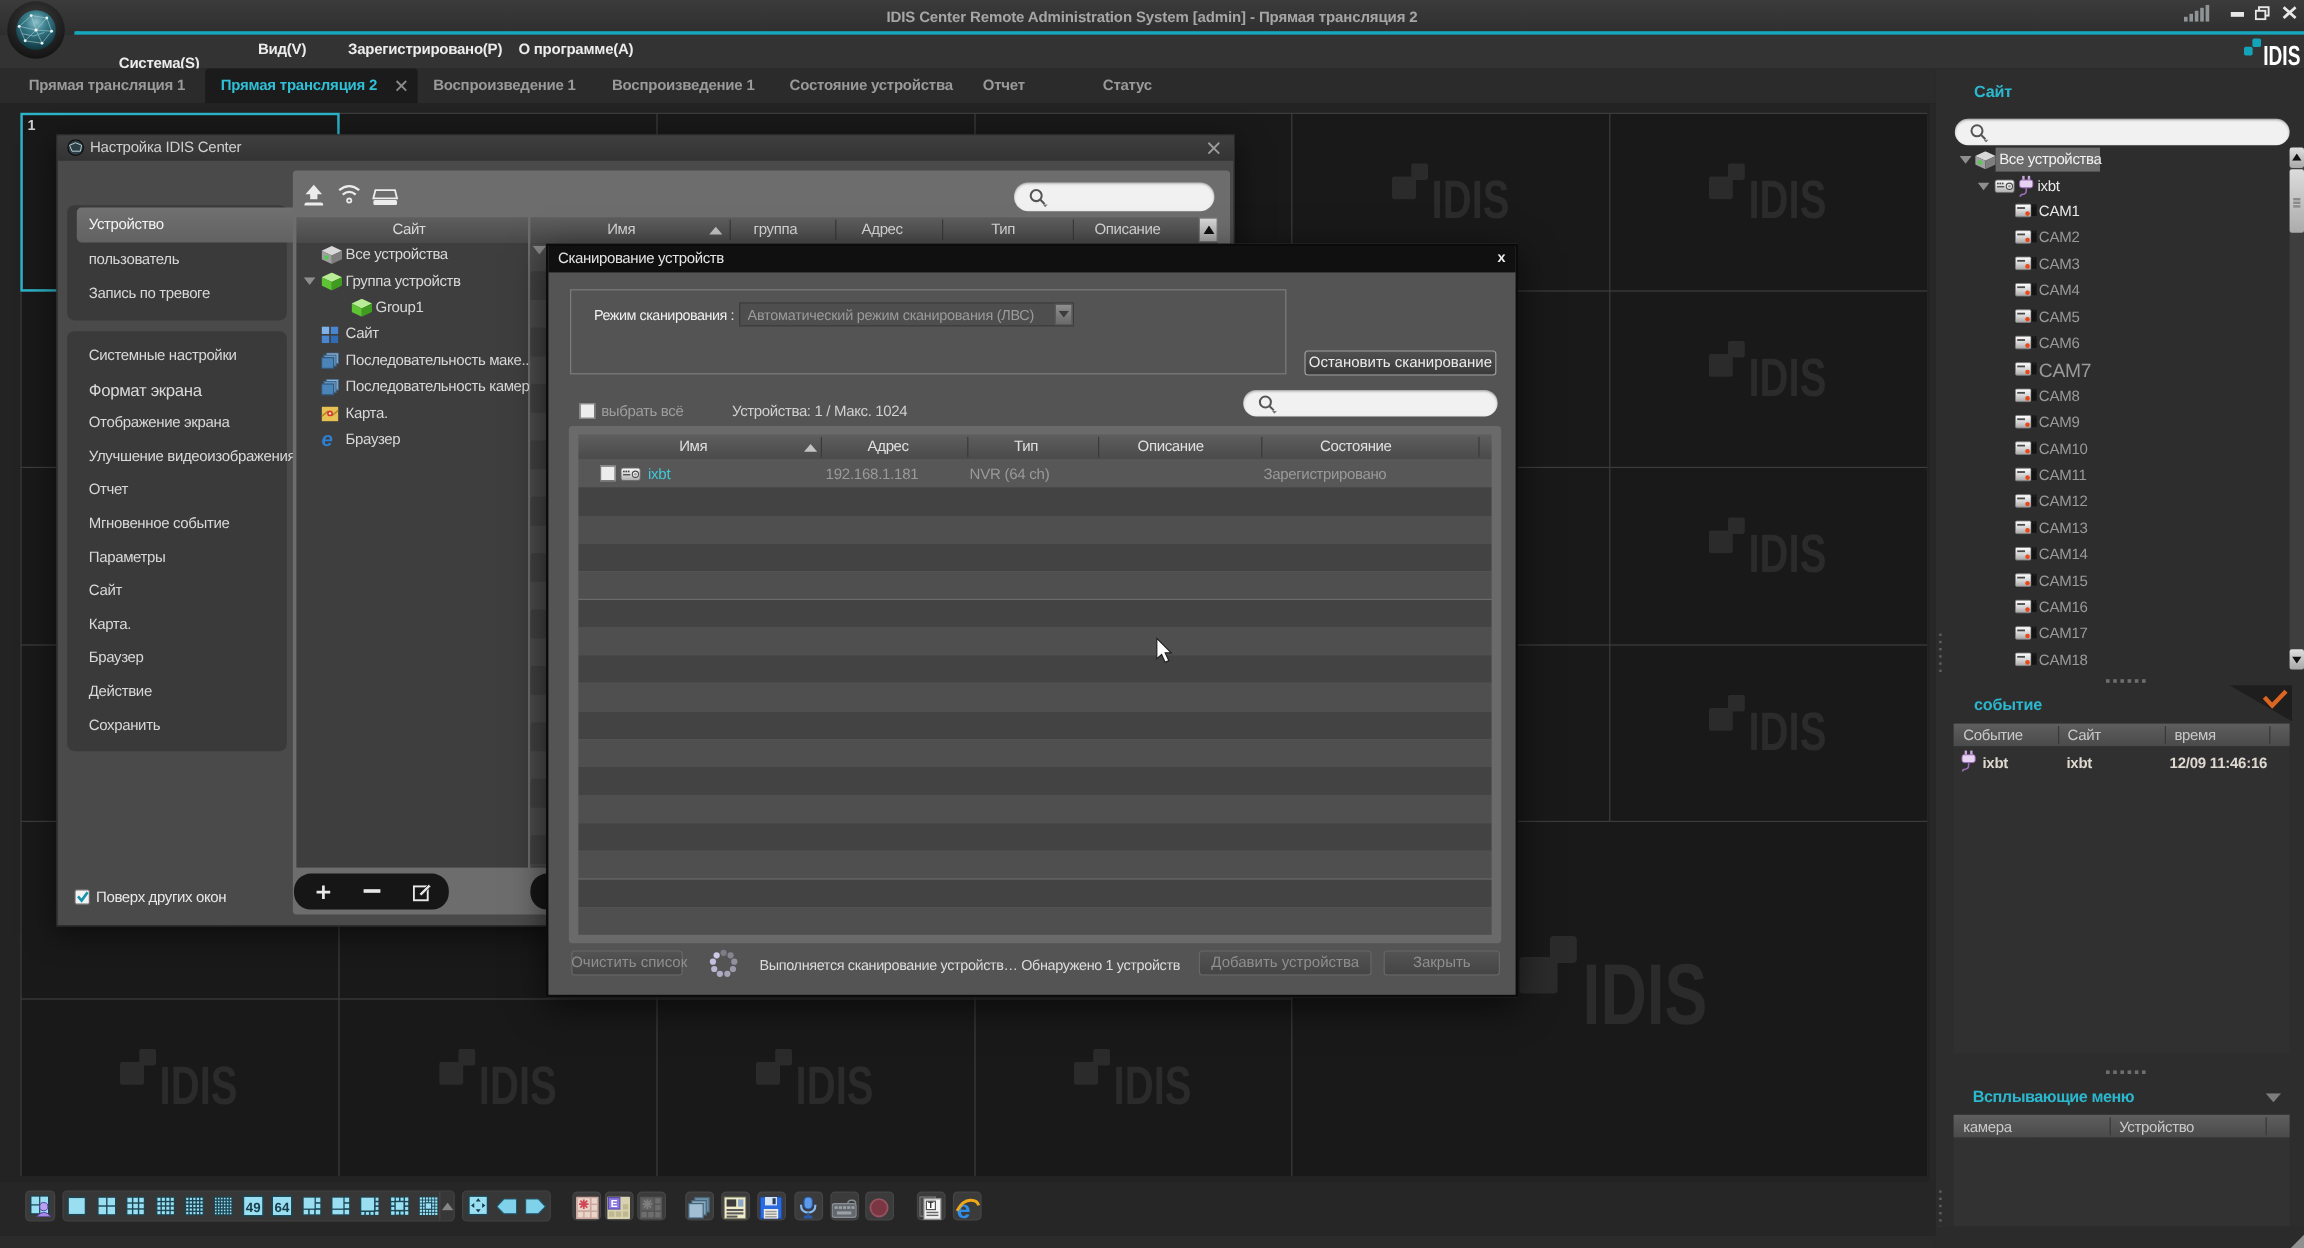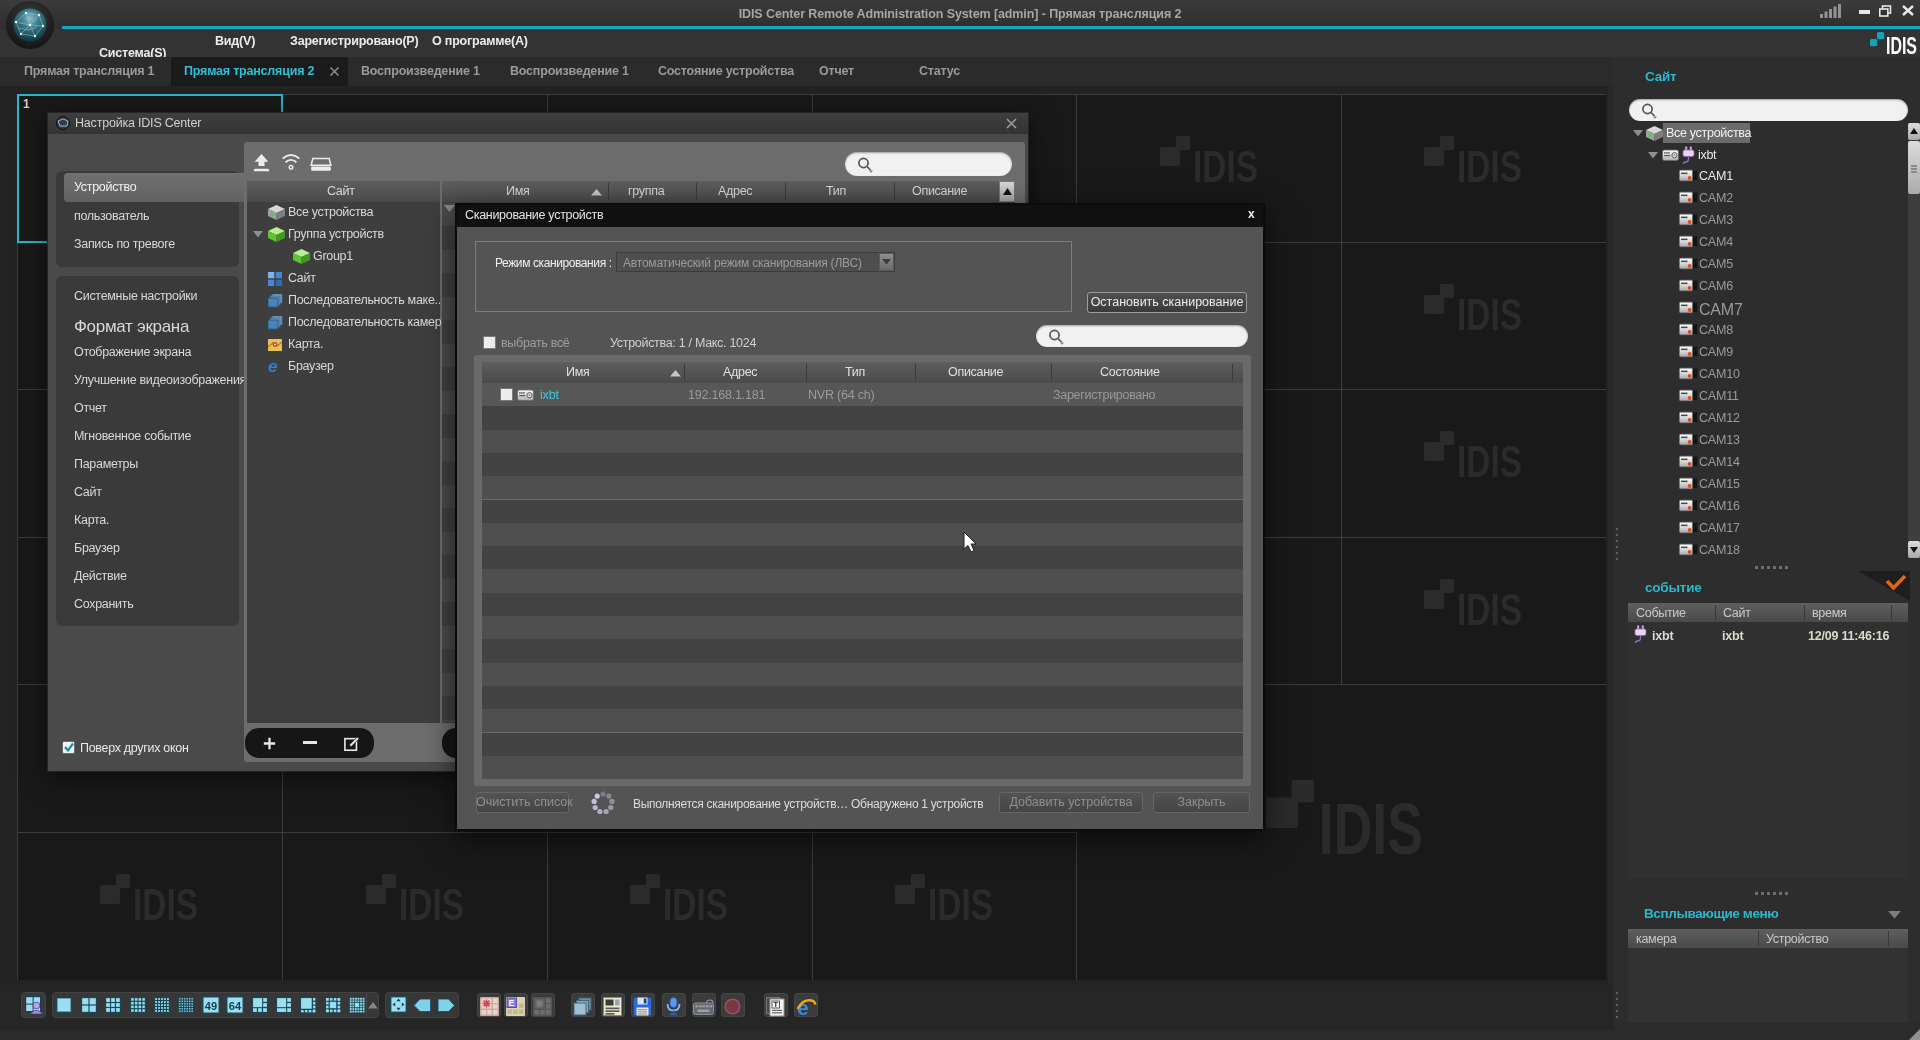--- a/index.html
+++ b/index.html
@@ -707,21 +707,21 @@
 <svg class="abs" style="left:1006px;top:118px" width="11" height="11" viewBox="0 0 11 11">
 <path d="M1 1 L10 10 M10 1 L1 10" stroke="#9a9a9a" stroke-width="1.6"></path>
   </svg>
 <div class="abs" style="left:56px;top:171px;width:183px;height:96px;background:#3a3a3a;border-radius:6px;"></div>
 <div class="abs" style="left:64px;top:173px;width:181px;height:29px;background:linear-gradient(#707070,#626262);border-radius:4px 0 0 4px;"></div>
 <div class="abs tt" style="left:74px;top:180px;font-size:12.5px;letter-spacing:-0.3px;color:#f2f2f2;">Устройство</div>
 <div class="abs tt" style="left:74px;top:209px;font-size:12.5px;letter-spacing:-0.3px;color:#d8d8d8;">пользователь</div>
 <div class="abs tt" style="left:74px;top:237px;font-size:12.5px;letter-spacing:-0.3px;color:#d8d8d8;">Запись по тревоге</div>
 <div class="abs" style="left:56px;top:276px;width:183px;height:350px;background:#3a3a3a;border-radius:6px;"></div>
 <div class="abs tt" style="left:74px;top:289px;font-size:12.5px;letter-spacing:-0.3px;color:#d8d8d8;">Системные настройки</div>
-<div class="abs tt" style="left:74px;top:317px;font-size:17px;letter-spacing:-0.3px;color:#d8d8d8;">Формат экрана</div>
+<div class="abs tt" style="left:74px;top:317px;font-size:14px;letter-spacing:-0.3px;color:#d8d8d8;">Формат экрана</div>
 <div class="abs tt" style="left:74px;top:345px;font-size:12.5px;letter-spacing:-0.3px;color:#d8d8d8;">Отображение экрана</div>
 <div class="abs tt" style="left:74px;top:373px;font-size:12.5px;letter-spacing:-0.3px;color:#d8d8d8;">Улучшение видеоизображения</div>
 <div class="abs tt" style="left:74px;top:401px;font-size:12.5px;letter-spacing:-0.3px;color:#d8d8d8;">Отчет</div>
 <div class="abs tt" style="left:74px;top:429px;font-size:12.5px;letter-spacing:-0.3px;color:#d8d8d8;">Мгновенное событие</div>
 <div class="abs tt" style="left:74px;top:457px;font-size:12.5px;letter-spacing:-0.3px;color:#d8d8d8;">Параметры</div>
 <div class="abs tt" style="left:74px;top:485px;font-size:12.5px;letter-spacing:-0.3px;color:#d8d8d8;">Сайт</div>
 <div class="abs tt" style="left:74px;top:513px;font-size:12.5px;letter-spacing:-0.3px;color:#d8d8d8;">Карта.</div>
 <div class="abs tt" style="left:74px;top:541px;font-size:12.5px;letter-spacing:-0.3px;color:#d8d8d8;">Браузер</div>
 <div class="abs tt" style="left:74px;top:569px;font-size:12.5px;letter-spacing:-0.3px;color:#d8d8d8;">Действие</div>
 <div class="abs tt" style="left:74px;top:597px;font-size:12.5px;letter-spacing:-0.3px;color:#d8d8d8;">Сохранить</div>

